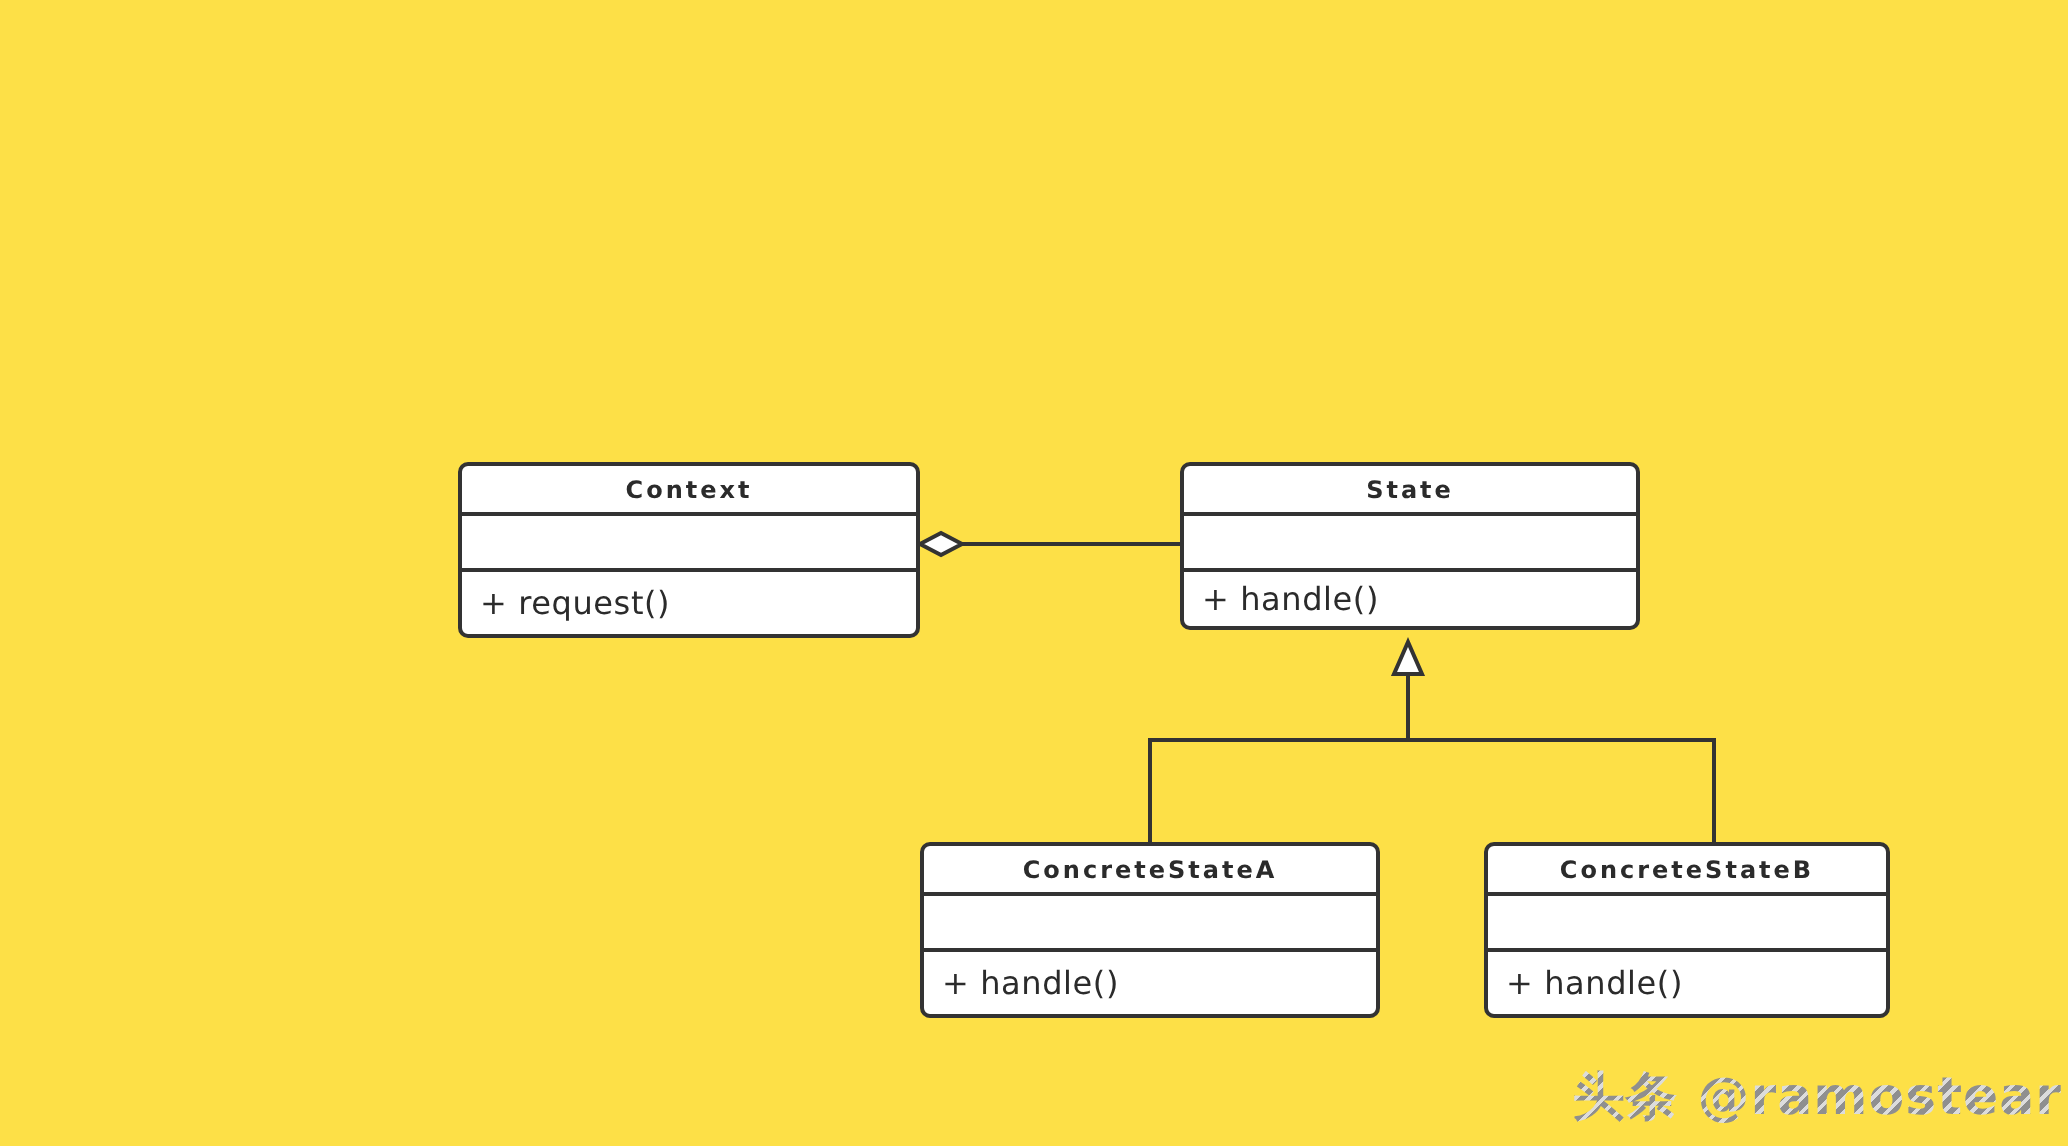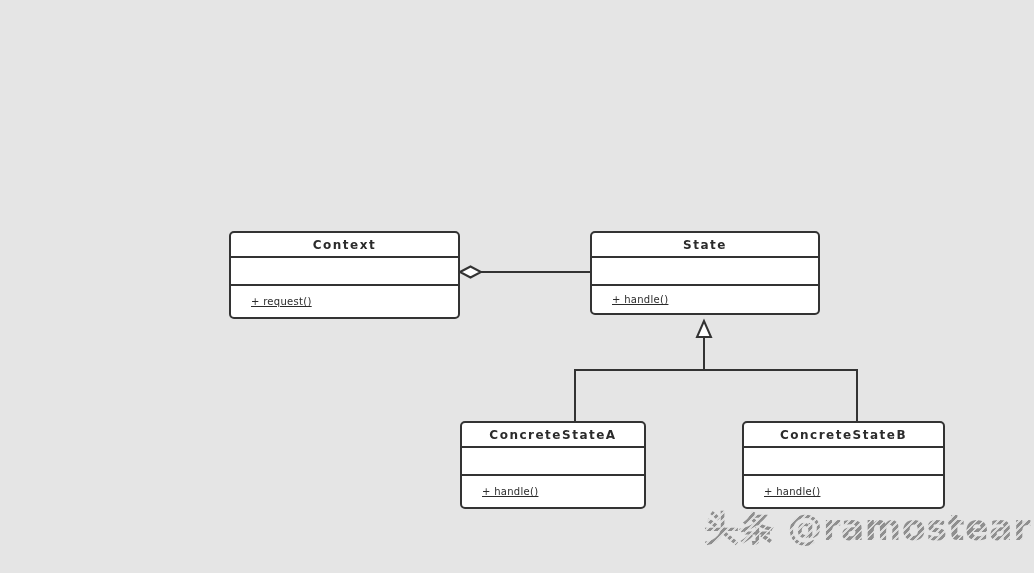--- a/index.html
+++ b/index.html
@@ -3,21 +3,21 @@
 <meta charset="utf-8">
 <style>
   * { margin: 0; padding: 0; box-sizing: border-box; }
   html, body { background: #ffffff; }
   body { font-family: "DejaVu Sans", "Liberation Sans", sans-serif; }
 
   .canvas {
     position: relative;
     width: 1034px;
     height: 573px;
-    background: #e5e5e5;
+    background: #fde047;
     overflow: hidden;
   }
 
   .connector-layer {
     position: absolute;
     left: 0; top: 0;
     width: 1034px;
     height: 573px;
     pointer-events: none;
   }
@@ -42,37 +42,36 @@
     color: #2b2b2b;
   }
   .class-attrs {
     height: 28px;
     border-bottom: 2px solid #333333;
   }
   .class-methods {
     flex: 1;
     display: flex;
     align-items: center;
-    padding-left: 20px;
-    font-size: 10px;
+    padding-left: 9px;
+    font-size: 16px;
     color: #2b2b2b;
     letter-spacing: 0.3px;
-    text-decoration: underline;
   }
 
   #box-context        { left: 229px; top: 231px; width: 231px; height: 88px; }
   #box-state          { left: 590px; top: 231px; width: 230px; height: 84px; }
-  #box-concrete-a     { left: 460px; top: 421px; width: 186px; height: 88px; }
+  #box-concrete-a     { left: 460px; top: 421px; width: 230px; height: 88px; }
   #box-concrete-b     { left: 742px; top: 421px; width: 203px; height: 88px; }
 
   .watermark {
     position: absolute;
     right: 3px;
-    bottom: 21px;
-    font-size: 35px;
+    bottom: 7px;
+    font-size: 26px;
     font-weight: 600;
     letter-spacing: 0.5px;
     color: #a3a3a3;
     white-space: nowrap;
   }
   @supports ((-webkit-background-clip: text) or (background-clip: text)) {
     .watermark {
       color: transparent;
       background: repeating-linear-gradient(135deg,
         #8f8f8f 0px, #8f8f8f 3px,

